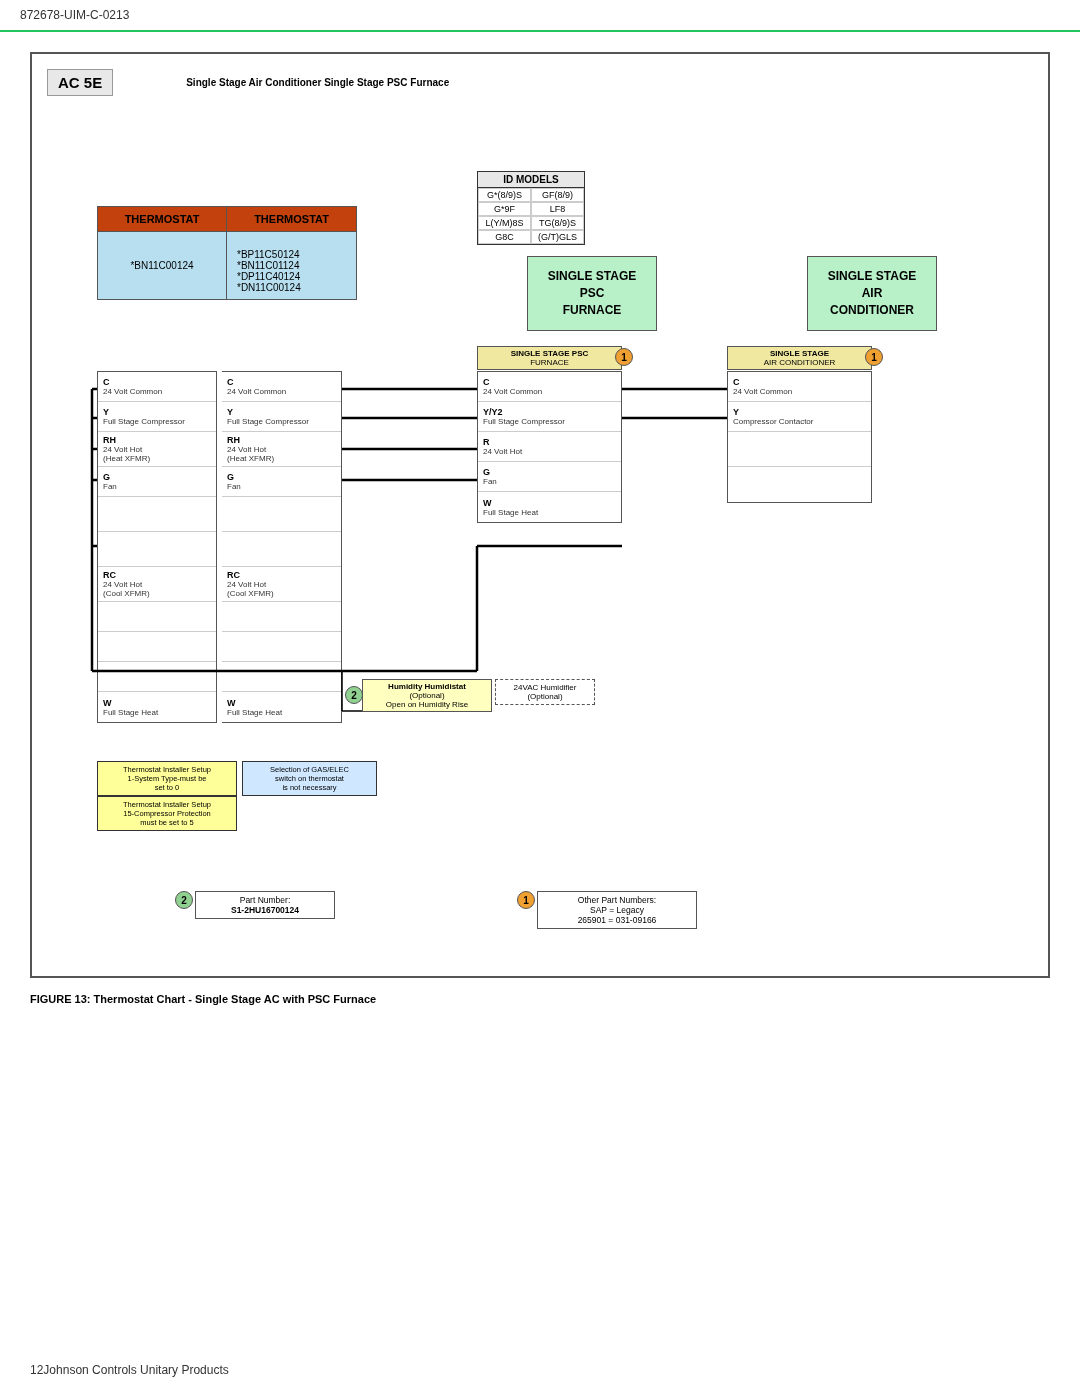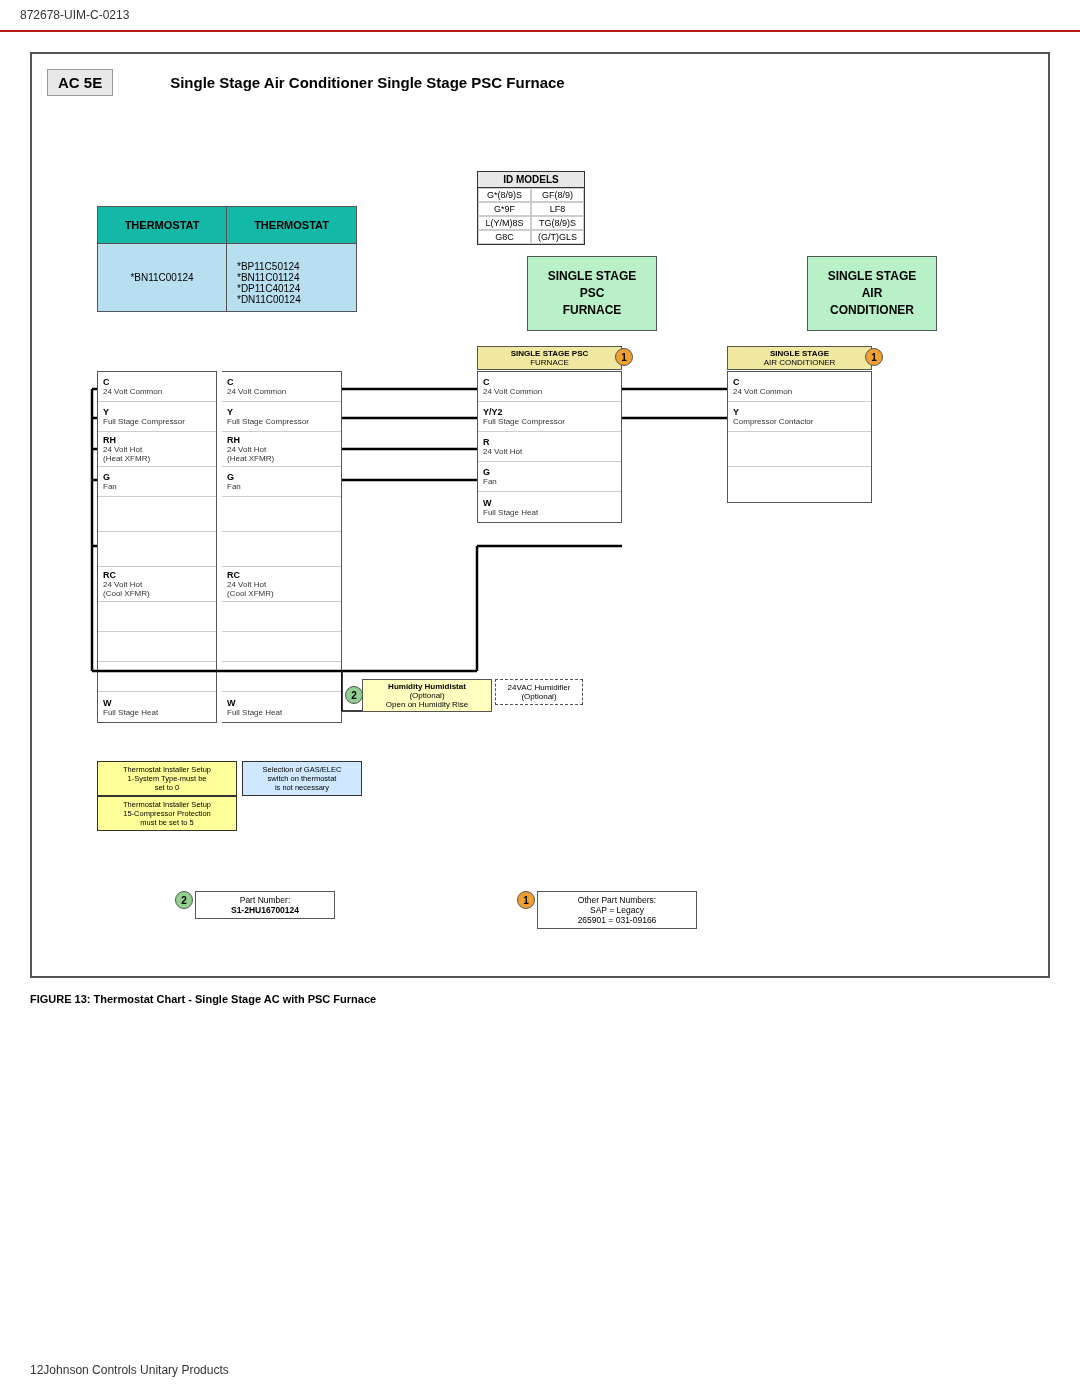--- a/index.html
+++ b/index.html
@@ -6,21 +6,21 @@
     body {
       font-family: Arial, sans-serif;
       background: #fff;
       width: 1080px;
       min-height: 1397px;
       position: relative;
       font-size: 11px;
     }
 
     .page-header {
-      border-bottom: 2px solid #b91c1c;
+      border-bottom: 2px solid #22c55e;
       padding: 8px 20px;
       font-size: 12px;
       color: #333;
     }
 
     .page-footer {
       position: absolute;
       bottom: 20px;
       left: 0; right: 0;
       display: flex;
@@ -73,23 +73,23 @@
     }
 
     .id-models-grid div {
       padding: 1px 6px;
       border: 0.5px solid #ccc;
       text-align: center;
       font-size: 9px;
     }
 
     .thermostat-header-box {
-      background: #14b8a6;
-      border: 1px solid #555;
-      padding: 12px 15px;
+      background: #c2410c;
+      border: 1px solid #555;
+      padding: 6px 15px;
       font-weight: bold;
       font-size: 11px;
       text-align: center;
       width: 130px;
     }
 
     .thermostat-model-left {
       background: #b8dff0;
       border: 1px solid #555;
       border-top: none;
@@ -234,21 +234,21 @@
 
 <div class="page-header">
   <span>872678-UIM-C-0213</span>
 </div>
 
 <div class="main-content">
   <div class="diagram-box">
 
     <div style="display:flex; align-items:center; margin-bottom:15px;gap:28px;">
       <span class="title-ac" style="font-size:15px; font-weight:bold;">AC 5E</span>
-      <span style="font-size:15px; font-weight:bold; margin-left:9px;">Single Stage Air Conditioner Single Stage PSC Furnace</span>
+      <span style="font-size:10px; font-weight:bold; margin-left:25px;">Single Stage Air Conditioner Single Stage PSC Furnace</span>
     </div>
 
     <div style="position:relative; height:850px;">
 
       <div class="id-models-box">
         <div class="id-models-header">ID MODELS</div>
         <div class="id-models-grid">
           <div>G*(8/9)S</div>
           <div>GF(8/9)</div>
           <div>G*9F</div>
@@ -438,32 +438,32 @@
       <div class="badge badge-green" style="top:575px; left:298px;">
         <span>2</span>
       </div>
 
       <div style="position:absolute; top:568px; left:315px; width:130px; background:#ffffc0; border:1px solid #555; font-size:8px; text-align:center; padding:2px 4px;">
         <div style="font-weight:bold;">Humidity Humidistat</div>
         <div>(Optional)</div>
         <div>Open on Humidity Rise</div>
       </div>
 
-      <div class="humidifier-box" style="top:568px; left:358px; width:88px; margin-left:90px;">
+      <div class="humidifier-box" style="top:568px; left:358px; width:100px; margin-left:90px;">
         <div>24VAC Humidifier</div>
         <div>(Optional)</div>
       </div>
 
       <div style="position:absolute; top:650px; left:50px; width:140px; background:#ffff99; border:1px solid #333; font-size:7.5px; padding:3px 5px; text-align:center;">
         <div>Thermostat Installer Setup</div>
         <div>1-System Type-must be</div>
         <div>set to 0</div>
       </div>
 
-      <div style="position:absolute; top:650px; left:195px; width:120px; background:#d0e8ff; border:1px solid #333; font-size:7.5px; padding:3px 5px; text-align:center;">
+      <div style="position:absolute; top:650px; left:195px; width:135px; background:#d0e8ff; border:1px solid #333; font-size:7.5px; padding:3px 5px; text-align:center;">
         <div>Selection of GAS/ELEC</div>
         <div>switch on thermostat</div>
         <div>is not necessary</div>
       </div>
 
       <div style="position:absolute; top:685px; left:50px; width:140px; background:#ffff99; border:1px solid #333; font-size:7.5px; padding:3px 5px; text-align:center;">
         <div>Thermostat Installer Setup</div>
         <div>15-Compressor Protection</div>
         <div>must be set to 5</div>
       </div>

